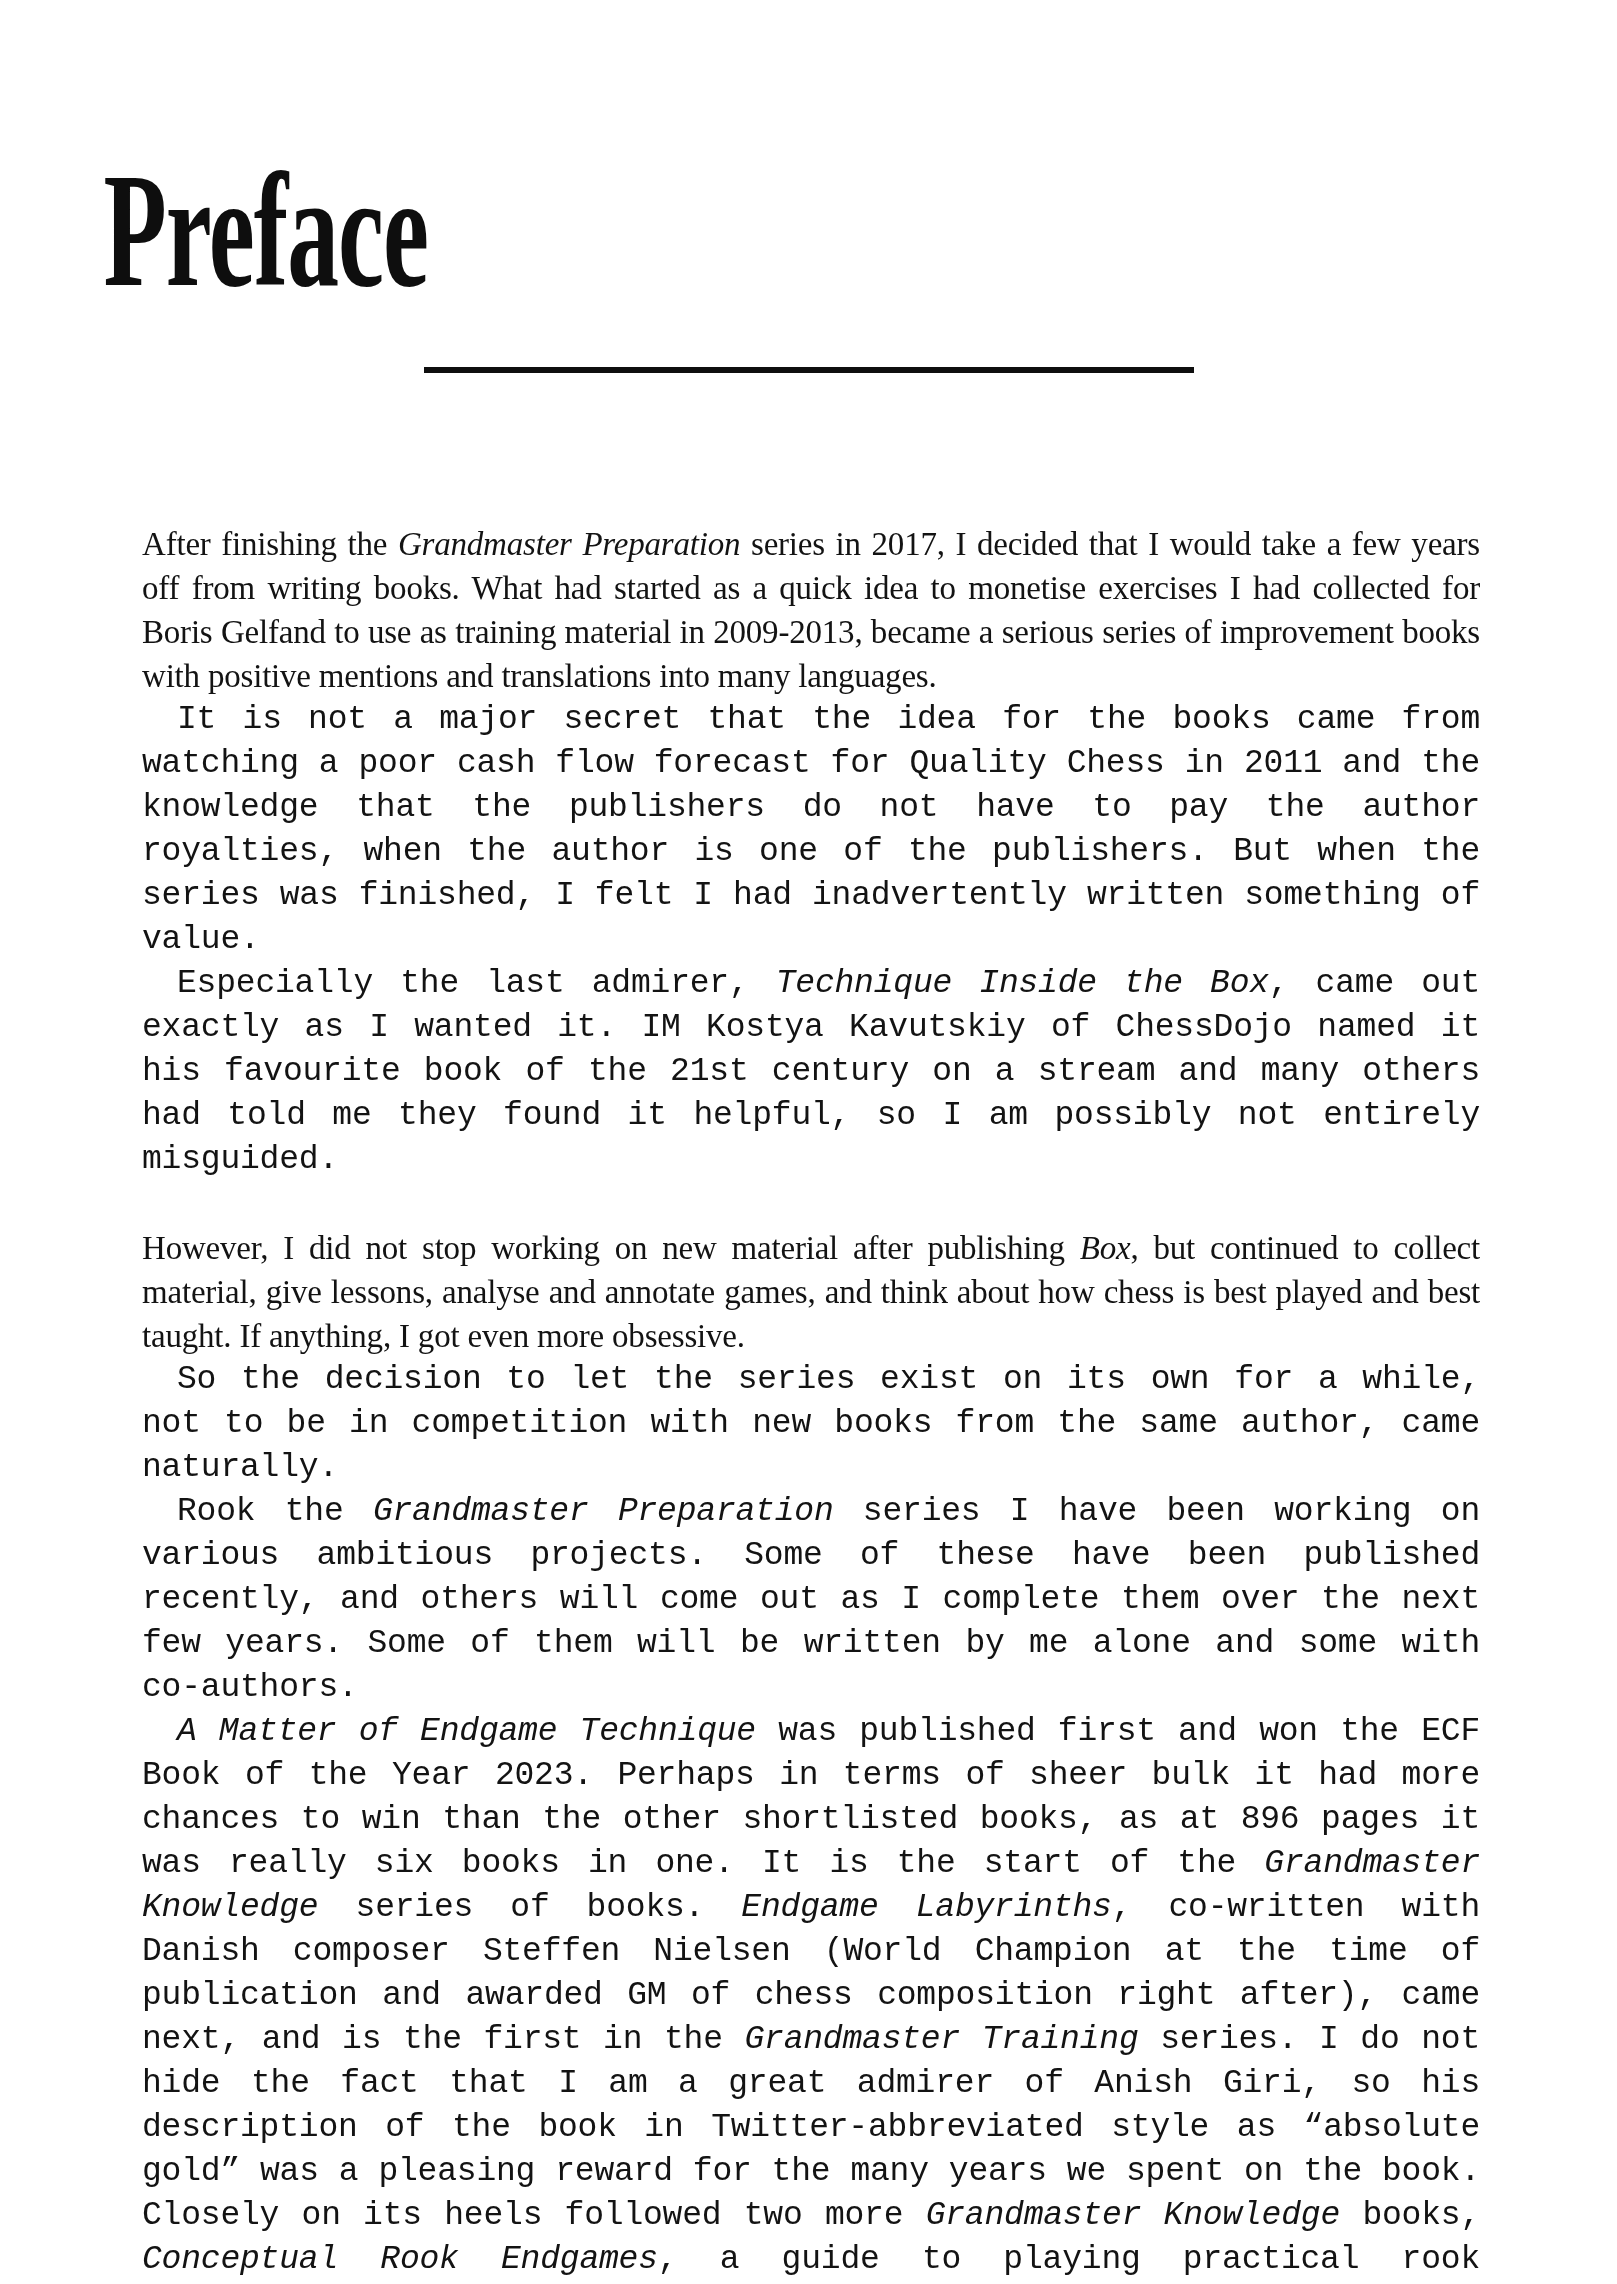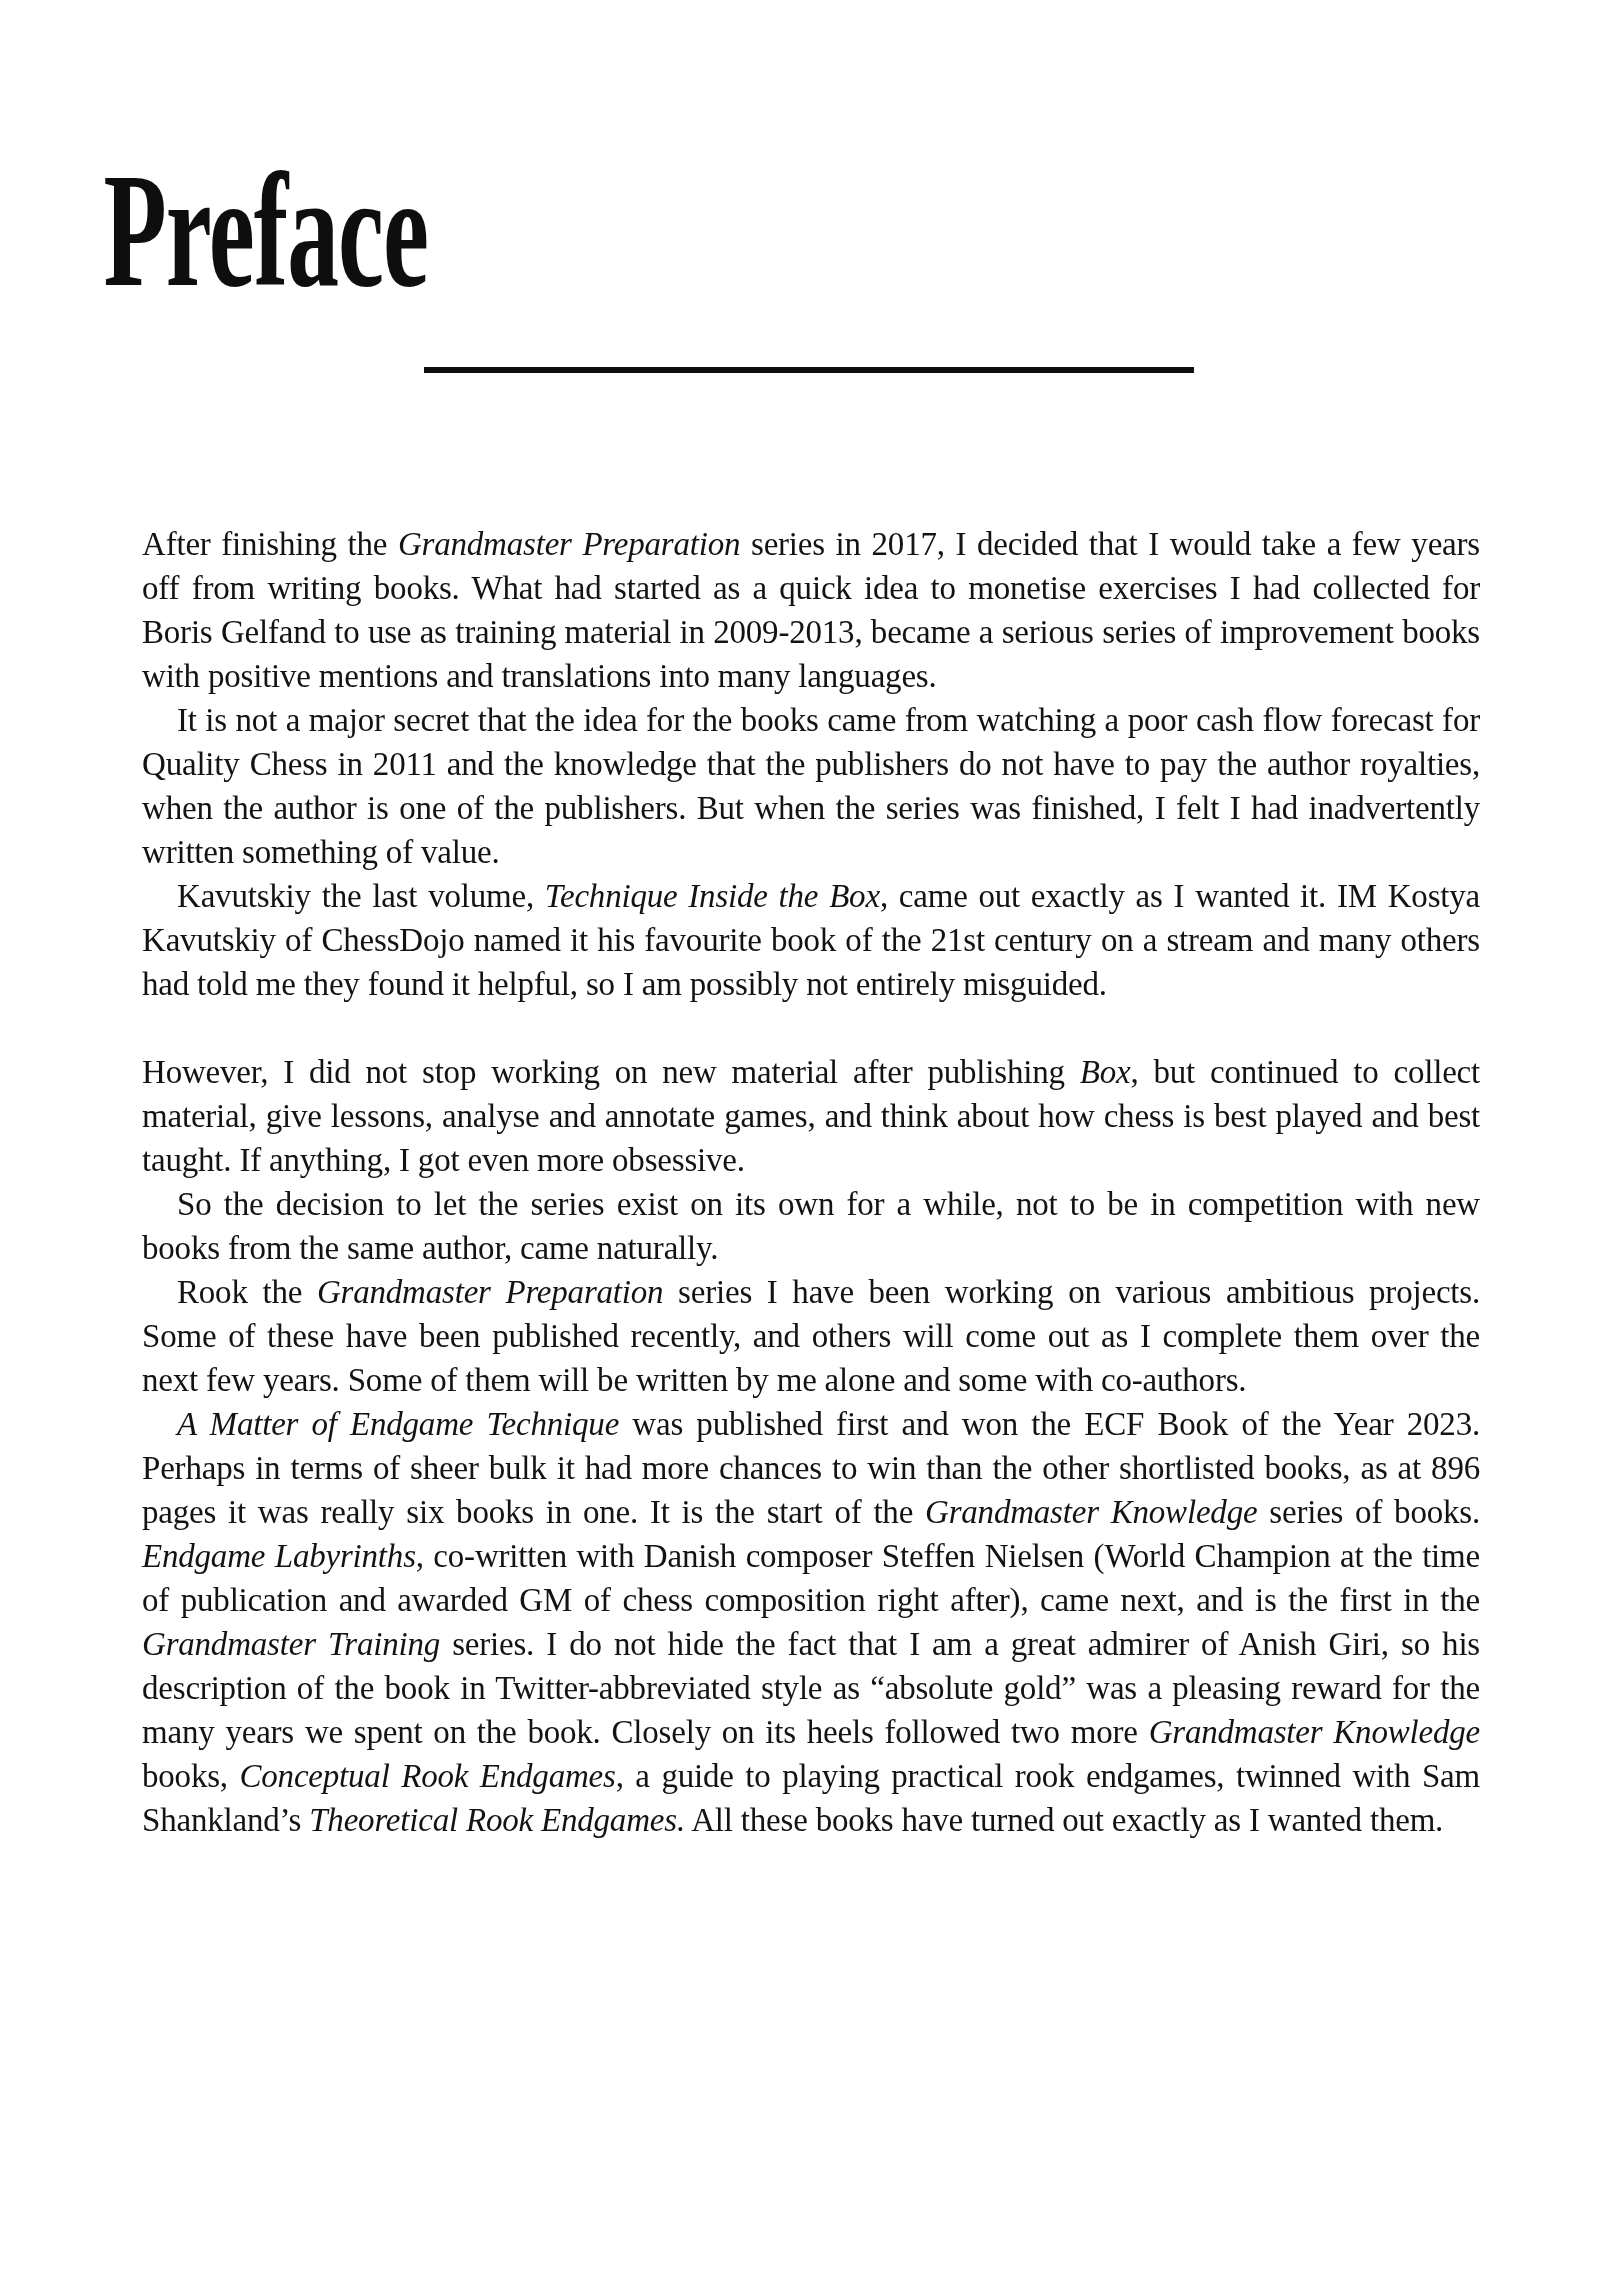--- a/index.html
+++ b/index.html
@@ -56,39 +56,40 @@
     letter-spacing: -0.2px;
     color: #131313;
   }
   .para {
     margin: 0;
     padding: 0;
     text-indent: 0;
   }
   .para.indent {
     text-indent: 35px;
+    font-family: Liberation Mono, monospace;
   }
   .para.space-before {
     margin-top: 44px;
   }
   .italic {
     font-style: italic;
   }
 </style>
 </head>
 <body>
 
 <div class="page">
   <h1 class="title"><span class="title-inner">Preface</span></h1>
 
   <div class="divider"></div>
 
   <div class="body-text">
       <p class="para"><span>After finishing the </span><span class="italic">Grandmaster Preparation</span><span> series in 2017, I decided that I would take a few years off from writing books. What had started as a quick idea to monetise exercises I had collected for Boris Gelfand to use as training material in 2009-2013, became a serious series of improvement books with positive mentions and translations into many languages.</span></p>
       <p class="para indent"><span>It is not a major secret that the idea for the books came from watching a poor cash flow forecast for Quality Chess in 2011 and the knowledge that the publishers do not have to pay the author royalties, when the author is one of the publishers. But when the series was finished, I felt I had inadvertently written something of value.</span></p>
-      <p class="para indent"><span>Kavutskiy the last volume, </span><span class="italic">Technique Inside the Box</span><span>, came out exactly as I wanted it. IM Kostya Kavutskiy of ChessDojo named it his favourite book of the 21st century on a stream and many others had told me they found it helpful, so I am possibly not entirely misguided.</span></p>
+      <p class="para indent"><span>Especially the last admirer, </span><span class="italic">Technique Inside the Box</span><span>, came out exactly as I wanted it. IM Kostya Kavutskiy of ChessDojo named it his favourite book of the 21st century on a stream and many others had told me they found it helpful, so I am possibly not entirely misguided.</span></p>
       <p class="para space-before"><span>However, I did not stop working on new material after publishing </span><span class="italic">Box</span><span>, but continued to collect material, give lessons, analyse and annotate games, and think about how chess is best played and best taught. If anything, I got even more obsessive.</span></p>
       <p class="para indent"><span>So the decision to let the series exist on its own for a while, not to be in competition with new books from the same author, came naturally.</span></p>
       <p class="para indent"><span>Rook the </span><span class="italic">Grandmaster Preparation</span><span> series I have been working on various ambitious projects. Some of these have been published recently, and others will come out as I complete them over the next few years. Some of them will be written by me alone and some with co-authors.</span></p>
       <p class="para indent"><span class="italic">A Matter of Endgame Technique</span><span> was published first and won the ECF Book of the Year 2023. Perhaps in terms of sheer bulk it had more chances to win than the other shortlisted books, as at 896 pages it was really six books in one. It is the start of the </span><span class="italic">Grandmaster Knowledge</span><span> series of books. </span><span class="italic">Endgame Labyrinths</span><span>, co-written with Danish composer Steffen Nielsen (World Champion at the time of publication and awarded GM of chess composition right after), came next, and is the first in the </span><span class="italic">Grandmaster Training</span><span> series. I do not hide the fact that I am  a great admirer of Anish Giri, so his description of the book in Twitter-abbreviated style as “absolute gold” was a pleasing reward for the many years we spent on the book. Closely on its heels followed two more </span><span class="italic">Grandmaster Knowledge</span><span> books, </span><span class="italic">Conceptual Rook Endgames</span><span>, a guide to playing practical rook endgames, twinned with Sam Shankland’s </span><span class="italic">Theoretical Rook Endgames.</span><span> All these books have turned out exactly as I wanted them.</span></p>
     </div>
 </div>
 
 
 </body></html>

